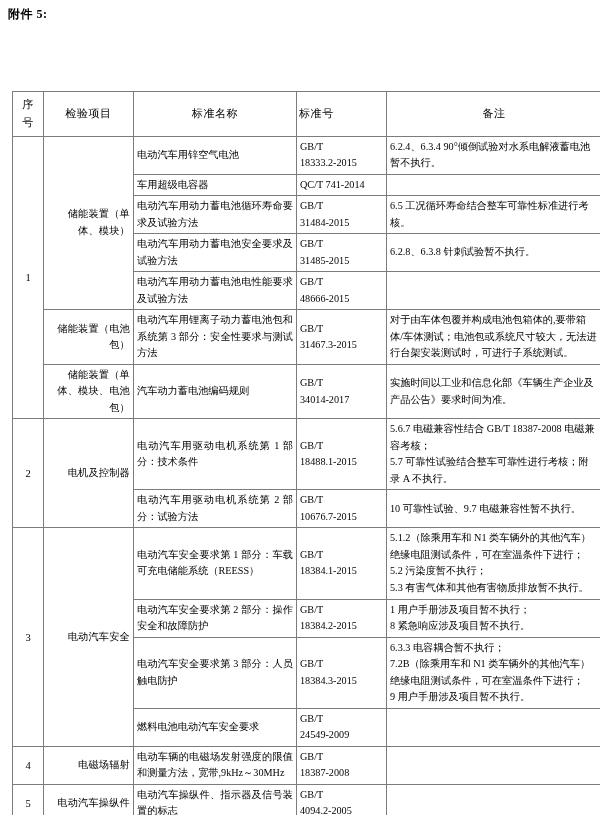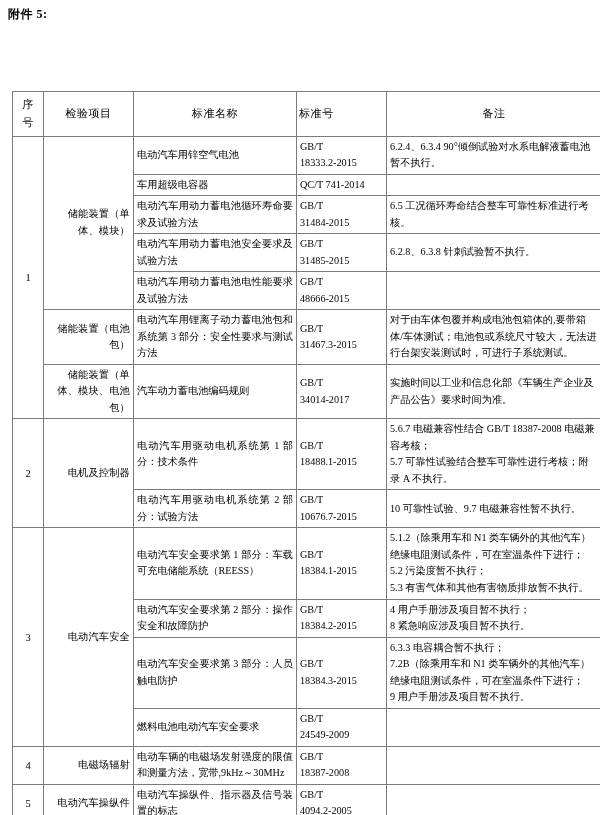--- a/index.html
+++ b/index.html
@@ -197,21 +197,21 @@
               <div>5.3 有害气体和其他有害物质排放暂不执行。</div>
             </td>
           </tr>
           <tr>
             <td class="c-name justify-cell">电动汽车安全要求第 2 部分：操作安全和故障防护</td>
             <td class="c-code code-cell">
               <div>GB/T</div>
               <div>18384.2-2015</div>
             </td>
             <td class="c-remark remark-lines">
-              <div>4 用户手册涉及项目暂不执行；</div>
+              <div>1 用户手册涉及项目暂不执行；</div>
               <div>8 紧急响应涉及项目暂不执行。</div>
             </td>
           </tr>
           <tr>
             <td class="c-name justify-cell">电动汽车安全要求第 3 部分：人员触电防护</td>
             <td class="c-code code-cell">
               <div>GB/T</div>
               <div>18384.3-2015</div>
             </td>
             <td class="c-remark remark-lines">

